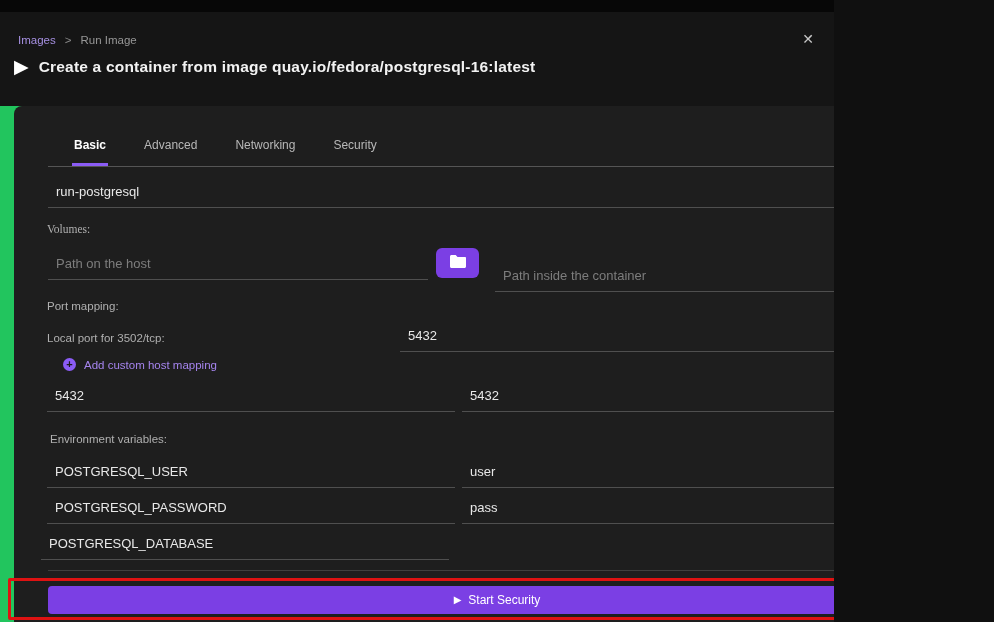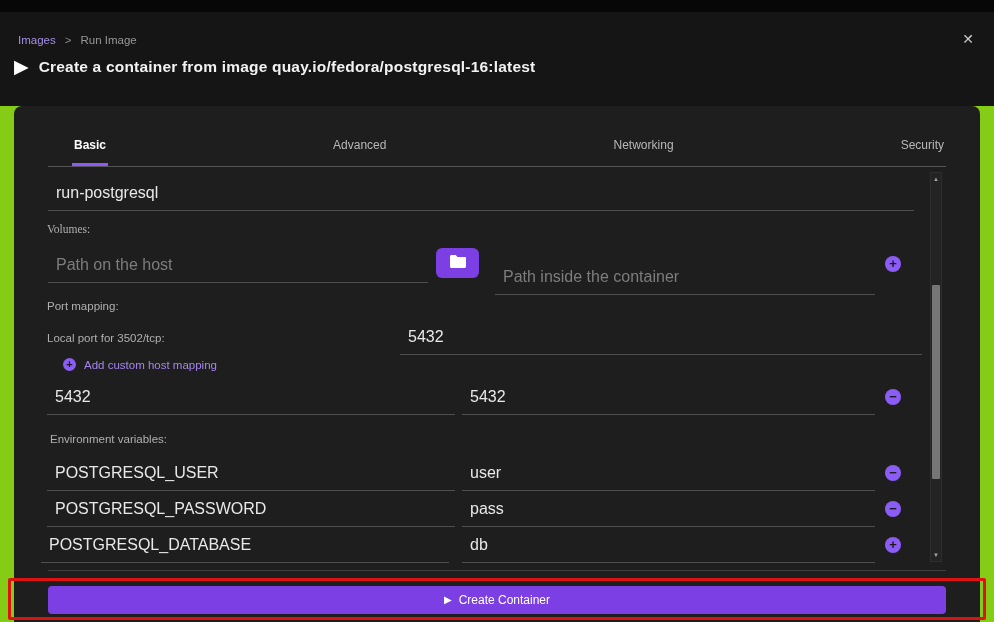--- a/index.html
+++ b/index.html
@@ -1,39 +1,39 @@
 <!DOCTYPE html>
 <html><head>
 <meta charset="utf-8">
 <style>
   * { margin: 0; padding: 0; box-sizing: border-box; }
   html, body { width: 994px; height: 622px; background: #101010; font-family: "Liberation Sans", sans-serif; overflow: hidden; }
-  .screen { position: relative; width: 994px; height: 622px; background: #84cc16; overflow: hidden; }
+  .screen { position: relative; width: 834px; height: 622px; background: #22c55e; overflow: hidden; }
 
   .titlebar { position: absolute; top: 0; left: 0; width: 100%; height: 12px; background: #070707; }
   .header { position: absolute; top: 12px; left: 0; width: 100%; height: 94px; background: #151515; }
 
   .breadcrumb { position: absolute; top: 22px; left: 18px; display: flex; gap: 9px; font-size: 11.5px; align-items: center; }
   .crumb-link { color: #a58fe0; cursor: pointer; }
   .crumb-sep { color: #8a8a8a; }
   .crumb-current { color: #979797; }
   .close-btn { position: absolute; top: 20px; right: 20px; color: #c8c8c8; font-size: 14px; cursor: pointer; line-height: 14px; }
 
   .title-row { position: absolute; top: 44px; left: 14px; display: flex; align-items: center; gap: 10px; }
   .play-icon { color: #ffffff; font-size: 19px; line-height: 22px; }
   .title { color: #f2f2f2; font-size: 15.5px; font-weight: 700; letter-spacing: 0.2px; }
 
   .panel { position: absolute; left: 14px; top: 106px; width: 966px; height: 516px; background: #1e1e1e; border-radius: 8px 8px 0 0; }
 
-  .tabs { position: absolute; left: 34px; top: 0; width: 898px; height: 60px; display: flex; align-items: flex-end; gap: 34px; padding-left: 24px; justify-content: space-between; }
+  .tabs { position: absolute; left: 34px; top: 0; width: 898px; height: 60px; display: flex; align-items: flex-end; gap: 34px; padding-left: 24px; }
   .tab { font-size: 12px; color: #b8b8b8; padding: 0 2px 14px 2px; cursor: pointer; }
   .tab.active { color: #ffffff; font-weight: 600; border-bottom: 3px solid #8b5cf6; padding-bottom: 11px; }
   .tabs-underline { position: absolute; left: 34px; top: 60px; width: 898px; height: 1px; background: #555555; }
 
-  .field { position: absolute; background: transparent; border: none; border-bottom: 1px solid #4f4f4f; color: #e8e8e8; font-size: 16px; font-family: "Liberation Sans", sans-serif; padding: 8px; outline: none; }
+  .field { position: absolute; background: transparent; border: none; border-bottom: 1px solid #4f4f4f; color: #e8e8e8; font-size: 13px; font-family: "Liberation Sans", sans-serif; padding: 8px; outline: none; }
   .field::placeholder { color: #7d7d7d; }
 
   #name-input { left: 34px; top: 70px; width: 866px; }
 
   .section-label { position: absolute; color: #b0b0b0; font-size: 11.5px; }
   #volumes-label { left: 33px; top: 117px; font-family: Liberation Serif, serif; }
   #ports-label { left: 33px; top: 194px; }
   #local-port-label { left: 33px; top: 226px; }
   #env-label { left: 36px; top: 327px; }
 
@@ -135,30 +135,29 @@
 
     <input class="field" id="env-key-0" value="POSTGRESQL_USER" style="">
     <input class="field" id="env-val-0" value="user" style="">
     <span class="circle-btn" id="env-icon-0">−</span>
 
     <input class="field" id="env-key-1" value="POSTGRESQL_PASSWORD" style="">
     <input class="field" id="env-val-1" value="pass" style="">
     <span class="circle-btn" id="env-icon-1">−</span>
 
     <input class="field" id="env-key-2" value="POSTGRESQL_DATABASE" style="">
-    <input class="field" id="env-val-2" value="db" style="">
     <span class="circle-btn" id="env-icon-2">+</span>
 
     <div class="scrollbar">
       <span class="scroll-arrow up">▲</span>
       <div class="scroll-thumb"></div>
       <span class="scroll-arrow down">▼</span>
     </div>
 
     <div class="footer-divider"></div>
     <button class="start-btn">
       <span class="btn-play">▶</span>
-      <span>Create Container</span>
+      <span>Start Security</span>
     </button>
   </div>
 
   <div class="annotation-box"></div>
 </div>
 
 </body></html>

